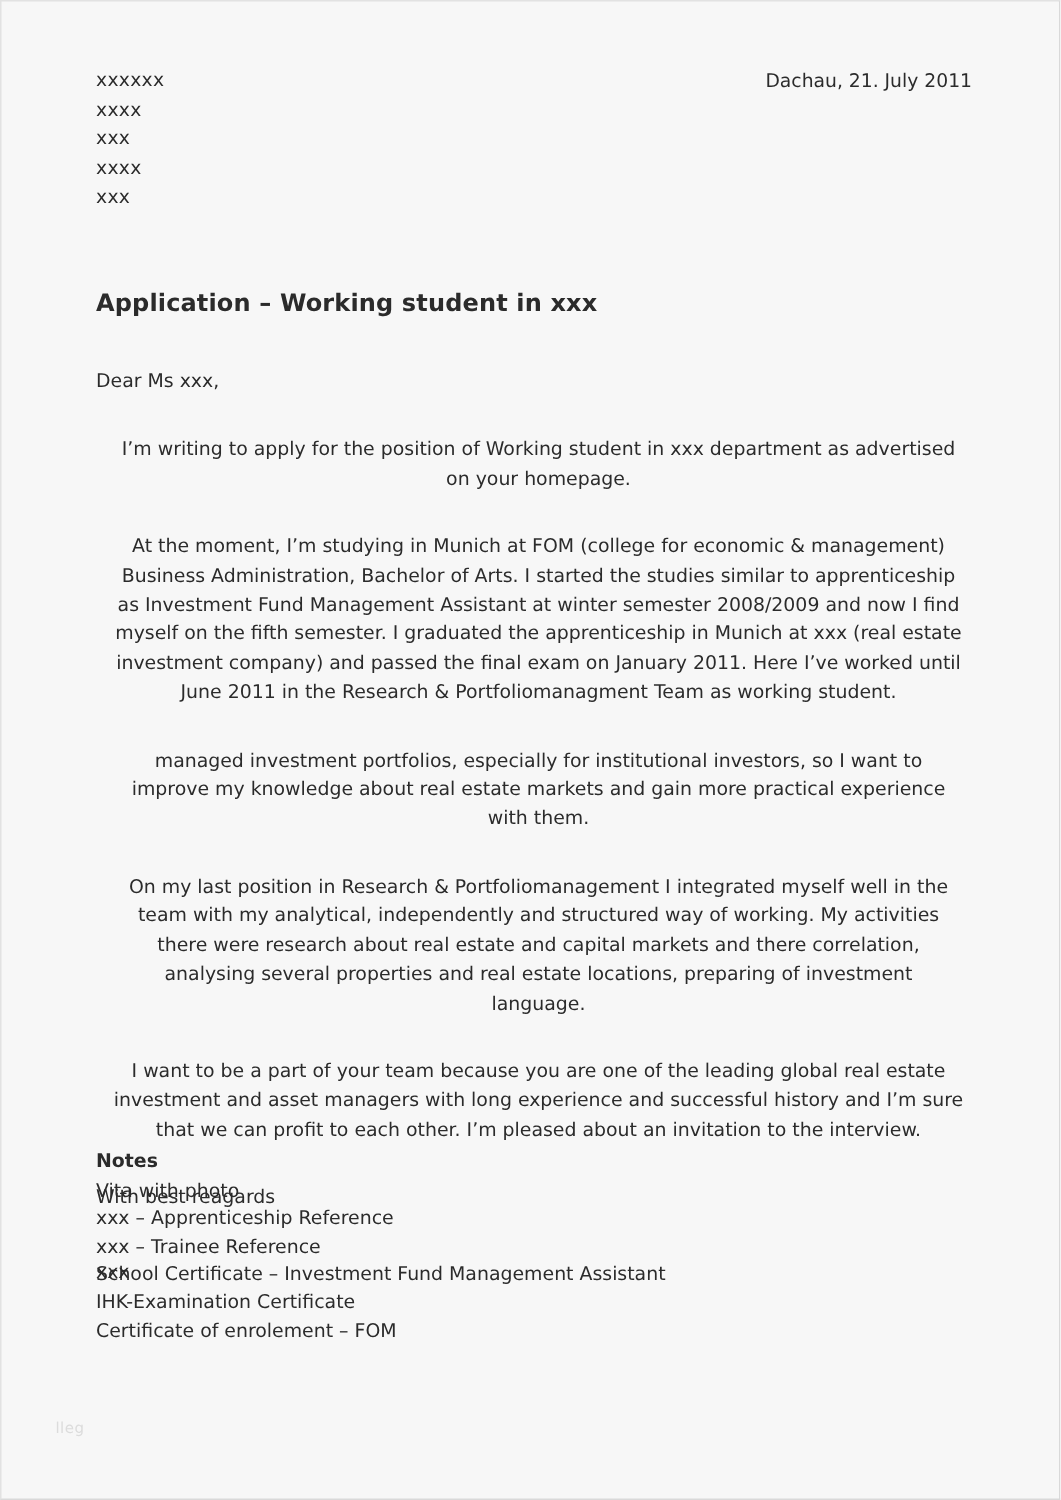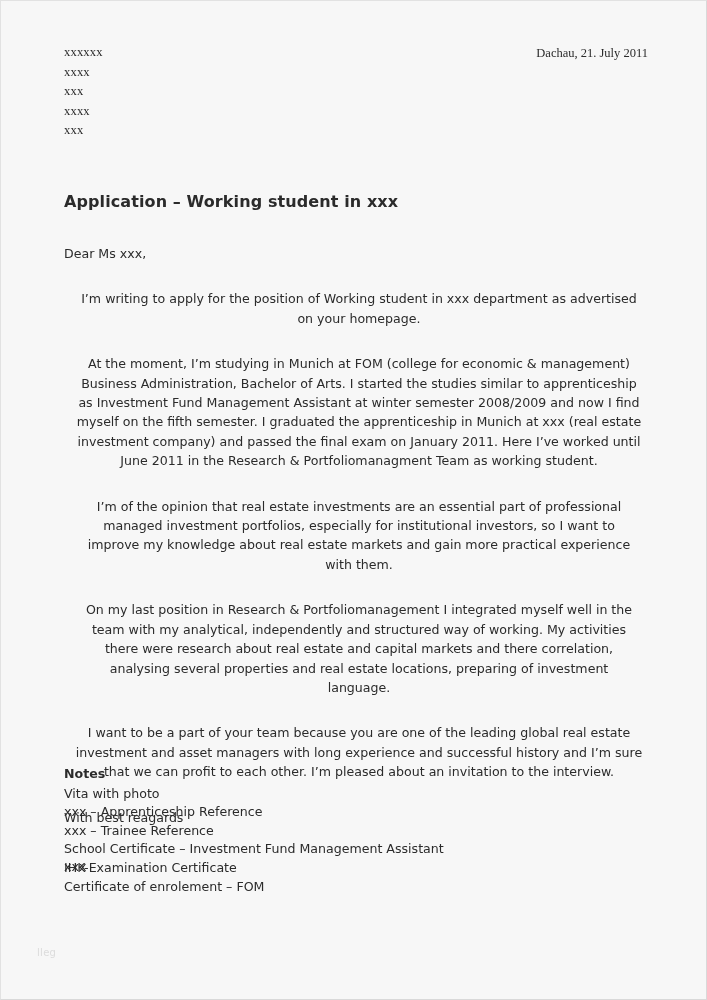--- a/index.html
+++ b/index.html
@@ -24,21 +24,20 @@
 
   
   .header-row {
     position: absolute;
     left: 63px;
     top: 42px;
     width: 584px;
     display: flex;
     justify-content: space-between;
     align-items: flex-start;
-    font-family: Liberation Serif, serif;
   }
   .sender-block {
     font-size: 12.5px;
     line-height: 19.6px;
     letter-spacing: 0.2px;
   }
   .sender-line { white-space: pre; }
   .date-line {
     font-size: 12.5px;
     line-height: 19.6px;
@@ -140,21 +139,20 @@
     <p class="para">
       <span class="ln">At the moment, I’m studying in Munich at FOM (college for economic &amp; management)</span>
       <span class="ln">Business Administration, Bachelor of Arts. I started the studies similar to apprenticeship</span>
       <span class="ln">as Investment Fund Management Assistant at winter semester 2008/2009 and now I find</span>
       <span class="ln">myself on the fifth semester. I graduated the apprenticeship in Munich at xxx (real estate</span>
       <span class="ln">investment company) and passed the final exam on January 2011. Here I’ve worked until</span>
       <span class="ln">June 2011 in the Research &amp; Portfoliomanagment Team as working student.</span>
     </p>
 
     <p class="para">
-      <span class="ln">I’m of the opinion that real estate investments are an essential part of professional</span>
       <span class="ln">managed investment portfolios, especially for institutional investors, so I want to</span>
       <span class="ln">improve my knowledge about real estate markets and gain more practical experience</span>
       <span class="ln">with them.</span>
     </p>
 
     <p class="para">
       <span class="ln">On my last position in Research &amp; Portfoliomanagement I integrated myself well in the</span>
       <span class="ln">team with my analytical, independently and structured way of working. My activities</span>
       <span class="ln">there were research about real estate and capital markets and there correlation,</span>
       <span class="ln">analysing several properties and real estate locations, preparing of investment</span>

